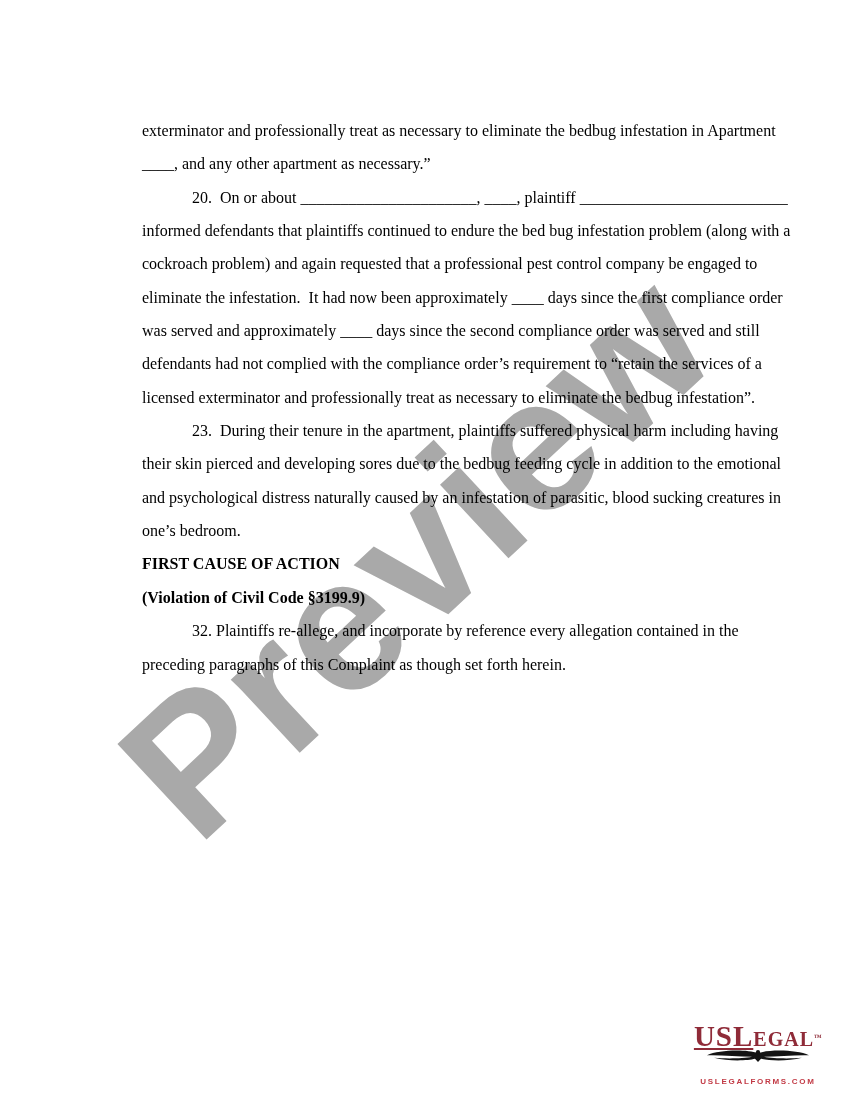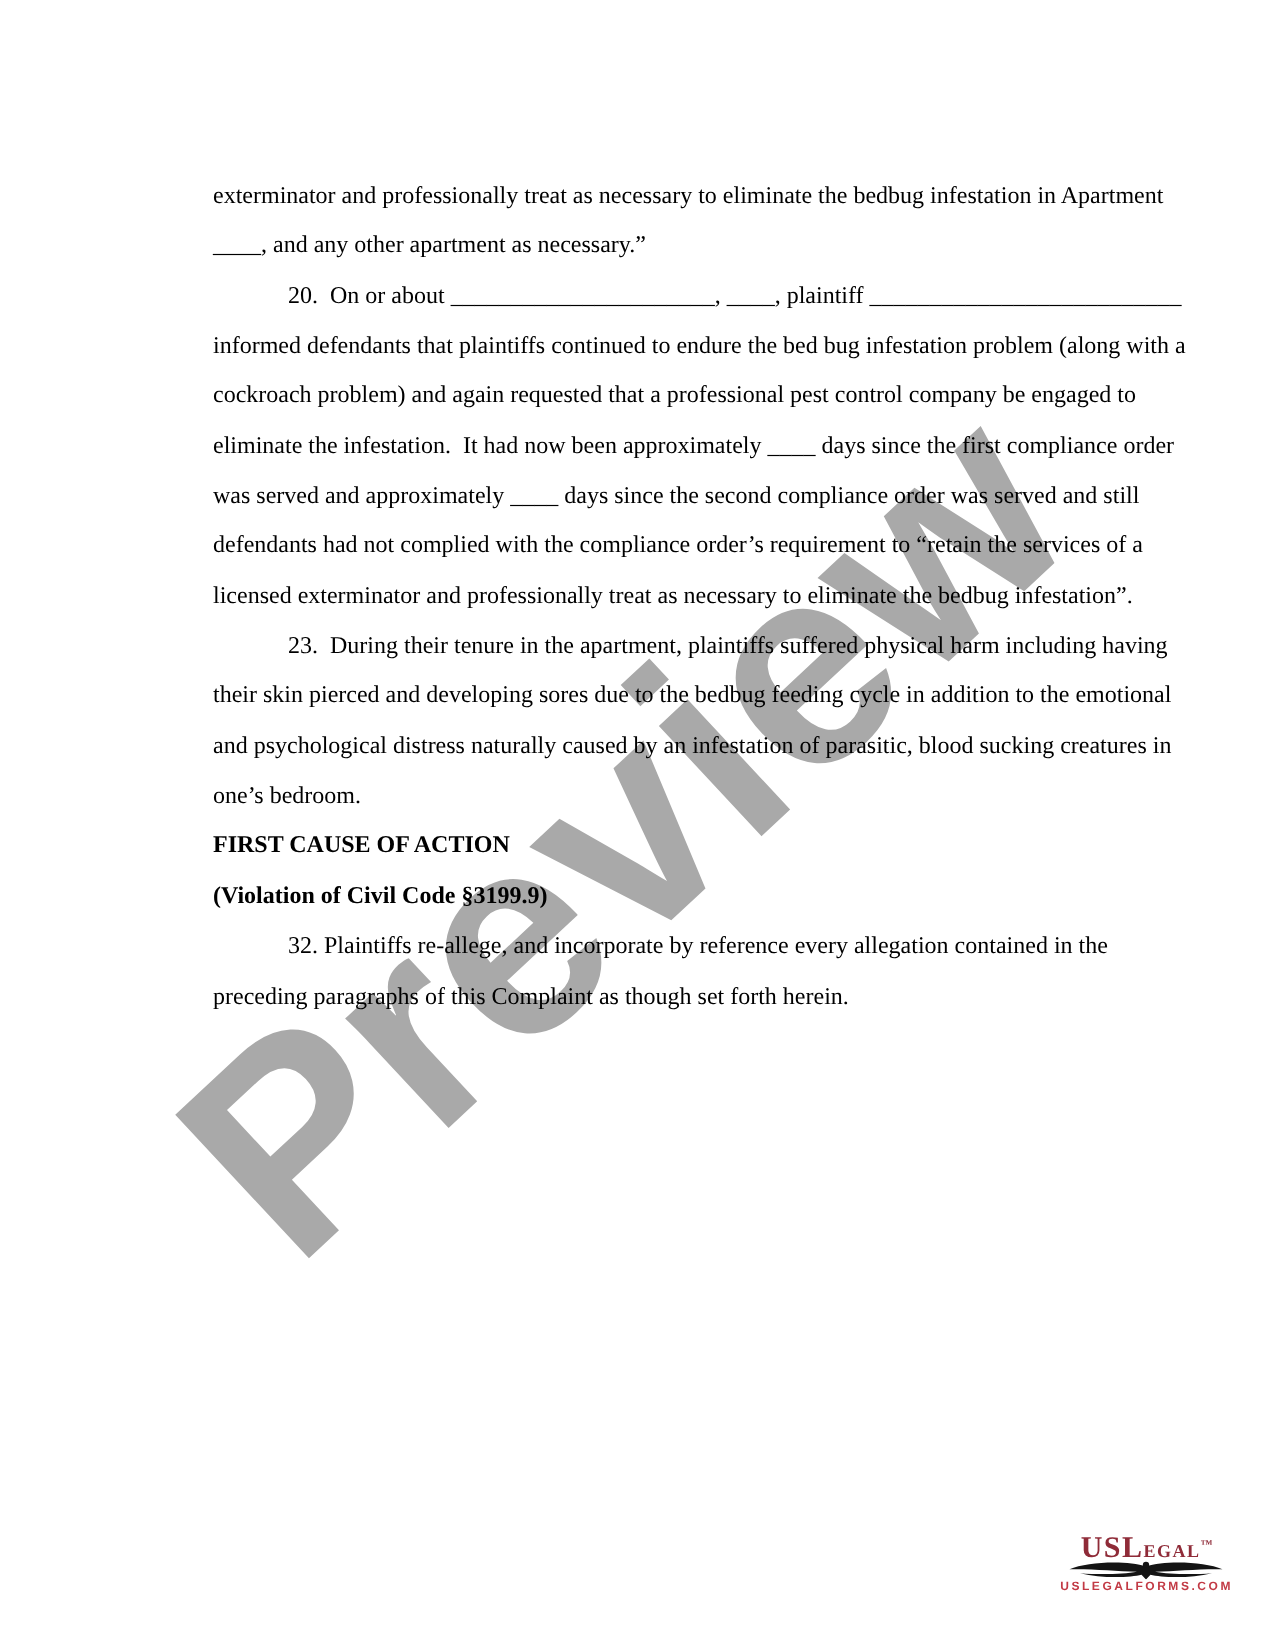--- a/index.html
+++ b/index.html
@@ -46,31 +46,31 @@
     text-align:center;
     line-height:1;
   }
   .logo .wordmark {
     font-family:"Liberation Serif","DejaVu Serif",serif;
     color:var(--logo-color,#8f2b38);
     font-weight:bold;
     letter-spacing:1px;
     white-space:nowrap;
   }
-  .logo .wm-big   { font-size:20px; }
-  .logo .wm-small { font-size:12px; }
+  .logo .wm-big   { font-size:29px;text-decoration:underline; }
+  .logo .wm-small { font-size:20px; }
   .logo .wm-tm    { font-size:8px; vertical-align:super; letter-spacing:0; }
   .logo .eagle    { margin:-2px auto 0 auto; display:block; }
   .logo .site {
     font-family:"Liberation Sans","DejaVu Sans",sans-serif;
     font-size:8px;
     font-weight:bold;
     color:var(--logo-site-color,#c23a45);
     letter-spacing:1.7px;
-    margin-top:1px;
+    margin-top:16px;
   }
 </style>
 </head>
 <body>
 
 <div class="page">
 
   <div class="watermark">Preview</div>
 
   <div class="doc">

